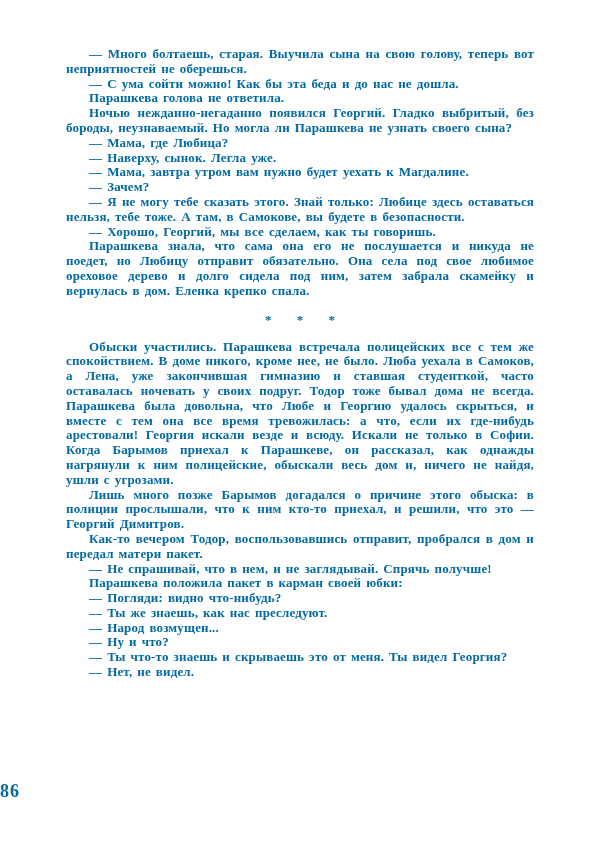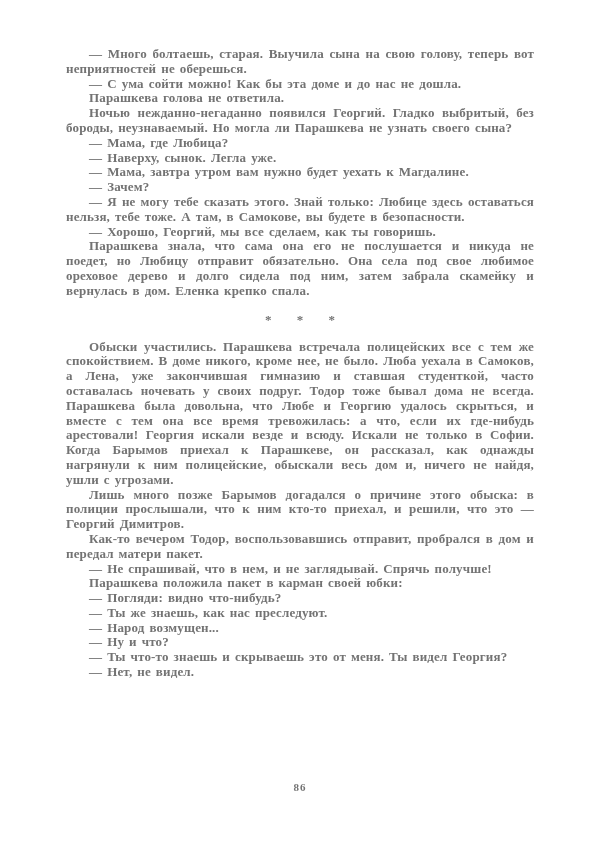--- a/index.html
+++ b/index.html
@@ -7,21 +7,21 @@
     padding: 0;
     background: #ffffff;
   }
   .scan {
     position: relative;
     width: 600px;
     height: 868px;
     background: #ffffff;
     overflow: hidden;
     font-family: "Liberation Serif", "DejaVu Serif", serif;
-    color: #737373;
+    color: #0369a1;
   }
   .text-column {
     position: absolute;
     left: 66px;
     top: 47px;
     width: 468px;
   }
   .text-column p {
     margin: 0;
     font-size: 13px;
@@ -41,34 +41,33 @@
   }
   .section-separator span {
     display: inline-block;
     margin: 0 11px;
   }
   .page-number {
     position: absolute;
     top: 781px;
     left: 0;
     width: 600px;
-    text-align: center;
-    font-size: 11px;
+    font-size: 18px;
     font-weight: 700;
     letter-spacing: 1px;
   }
 </style>
 </head>
 <body>
 
 <div class="scan">
   <div class="text-column">
 
     <p>— Много болтаешь, старая. Выучила сына на свою голову, теперь вот неприятностей не оберешься.</p>
-    <p>— С ума сойти можно! Как бы эта доме и до нас не дошла.</p>
+    <p>— С ума сойти можно! Как бы эта беда и до нас не дошла.</p>
     <p>Парашкева голова не ответила.</p>
     <p>Ночью нежданно-негаданно появился Георгий. Гладко выбритый, без бороды, неузнаваемый. Но могла ли Парашкева не узнать своего сына?</p>
     <p>— Мама, где Любица?</p>
     <p>— Наверху, сынок. Легла уже.</p>
     <p>— Мама, завтра утром вам нужно будет уехать к Магдалине.</p>
     <p>— Зачем?</p>
     <p>— Я не могу тебе сказать этого. Знай только: Любице здесь оставаться нельзя, тебе тоже. А там, в Самокове, вы будете в безопасности.</p>
     <p>— Хорошо, Георгий, мы все сделаем, как ты говоришь.</p>
     <p>Парашкева знала, что сама она его не послушается и никуда не поедет, но Любицу отправит обязательно. Она села под свое любимое ореховое дерево и долго сидела под ним, затем забрала скамейку и вернулась в дом. Еленка крепко спала.</p>
 

